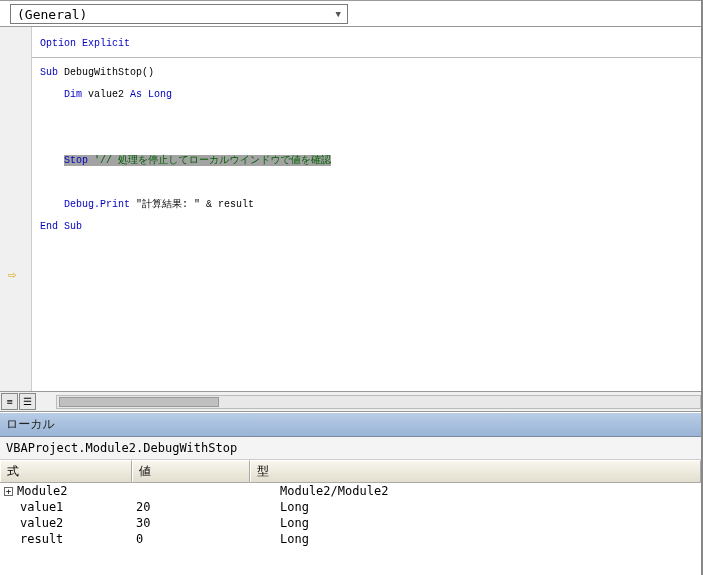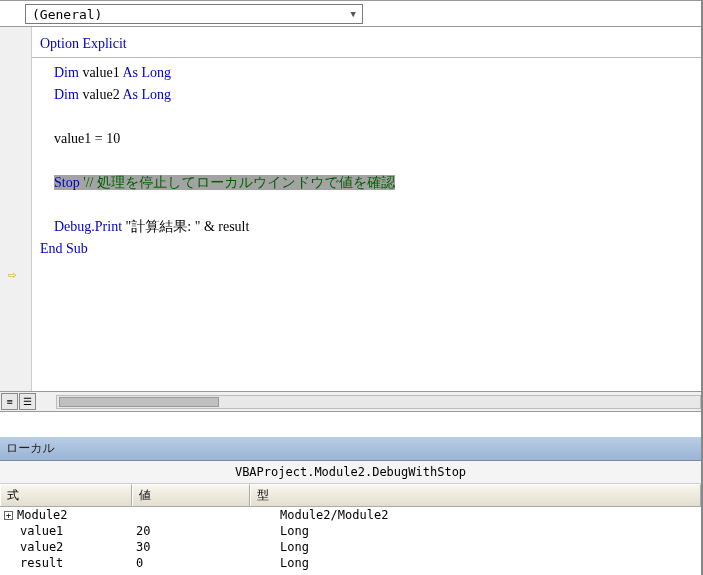--- a/index.html
+++ b/index.html
@@ -11,21 +11,20 @@
     height: 575px;
     overflow: hidden;
     border-right: 2px solid #888;
   }
   .top-border { height: 1px; background: #999; }
   .dropdown-bar {
     border-top: 1px solid #fff;
     background: #fff;
     padding: 2px 4px 2px 10px;
     display: flex;
-    margin-left: 15px;
   }
   .dropdown {
     border: 1px solid #7a7a7a;
     background: #fff;
     padding: 2px 6px;
     width: 338px;
     display: flex;
     align-items: center;
     justify-content: space-between;
     height: 20px;
@@ -45,22 +44,22 @@
   }
   .breakpoint-arrow {
     position: absolute;
     left: 8px;
     font-size: 14px;
     line-height: 1;
   }
   .code-area {
     flex: 1;
     padding: 6px 0 0 8px;
-    font-family: Liberation Serif, serif;
-    font-size: 14px;
+    font-family: Liberation Mono, monospace;
+    font-size: 10px;
     line-height: 22px;
     overflow: hidden;
     position: relative;
   }
   .code-line { white-space: pre; }
   .hr-line { border-top: 1px solid #bbb; margin: 2px 0 4px -8px; }
   .kw { color: #0000c0; }
   .hl { background: #a3a3a3; }
   .view-toggles {
     display: flex;
@@ -92,28 +91,26 @@
     border: 1px solid #999;
   }
   .locals-title {
     background: #9db8d9;
     background: linear-gradient(#b8cde6,#9ab4d6);
     color: #222;
     padding: 3px 6px;
     font-size: 12px;
     border-top: 1px solid #fff;
     border-bottom: 1px solid #7a8aa0;
-    margin-top: 24px;
   }
   .locals-context {
     background: #f4f4f4;
     padding: 4px 6px;
     font-size: 12px;
     border-bottom: 1px solid #ccc;
-    text-align: center;
   }
   .locals-header {
     display: flex;
     background: #ece9d8;
     border-bottom: 1px solid #aaa;
     font-size: 12px;
   }
   .locals-header > div {
     border-right: 1px solid #aaa;
     padding: 2px 6px;
@@ -152,24 +149,23 @@
   </div>
 </div>
 
 <div class="code-wrap">
   <div class="gutter">
     <span class="breakpoint-arrow" style="top:240px;color:#d9a400;">⇨</span>
   </div>
   <div class="code-area">
     <div class="code-line"><span class="kw">Option Explicit</span></div>
     <div class="hr-line"></div>
-    <div class="code-line">    <span class="kw">Dim</span><span> value1 </span><span class="kw">As Long</span></div>
+    <div class="code-line"><span class="kw">Sub</span><span> DebugWithStop()</span></div>
     <div class="code-line">    <span class="kw">Dim</span><span> value2 </span><span class="kw">As Long</span></div>
     <div class="code-line"> </div>
-    <div class="code-line">    <span>value1 = 10</span></div>
     <div class="code-line"> </div>
     <div class="code-line">    <span class="hl"><span class="kw">Stop</span><span style="color:#006000"> '// 処理を停止してローカルウインドウで値を確認</span></span></div>
     <div class="code-line"> </div>
     <div class="code-line">    <span class="kw">Debug.Print</span><span> "計算結果: " &amp; result</span></div>
     <div class="code-line"><span class="kw">End Sub</span></div>
   </div>
 </div>
 
 <div class="view-toggles">
   <div class="toggle-btn">≡</div>

